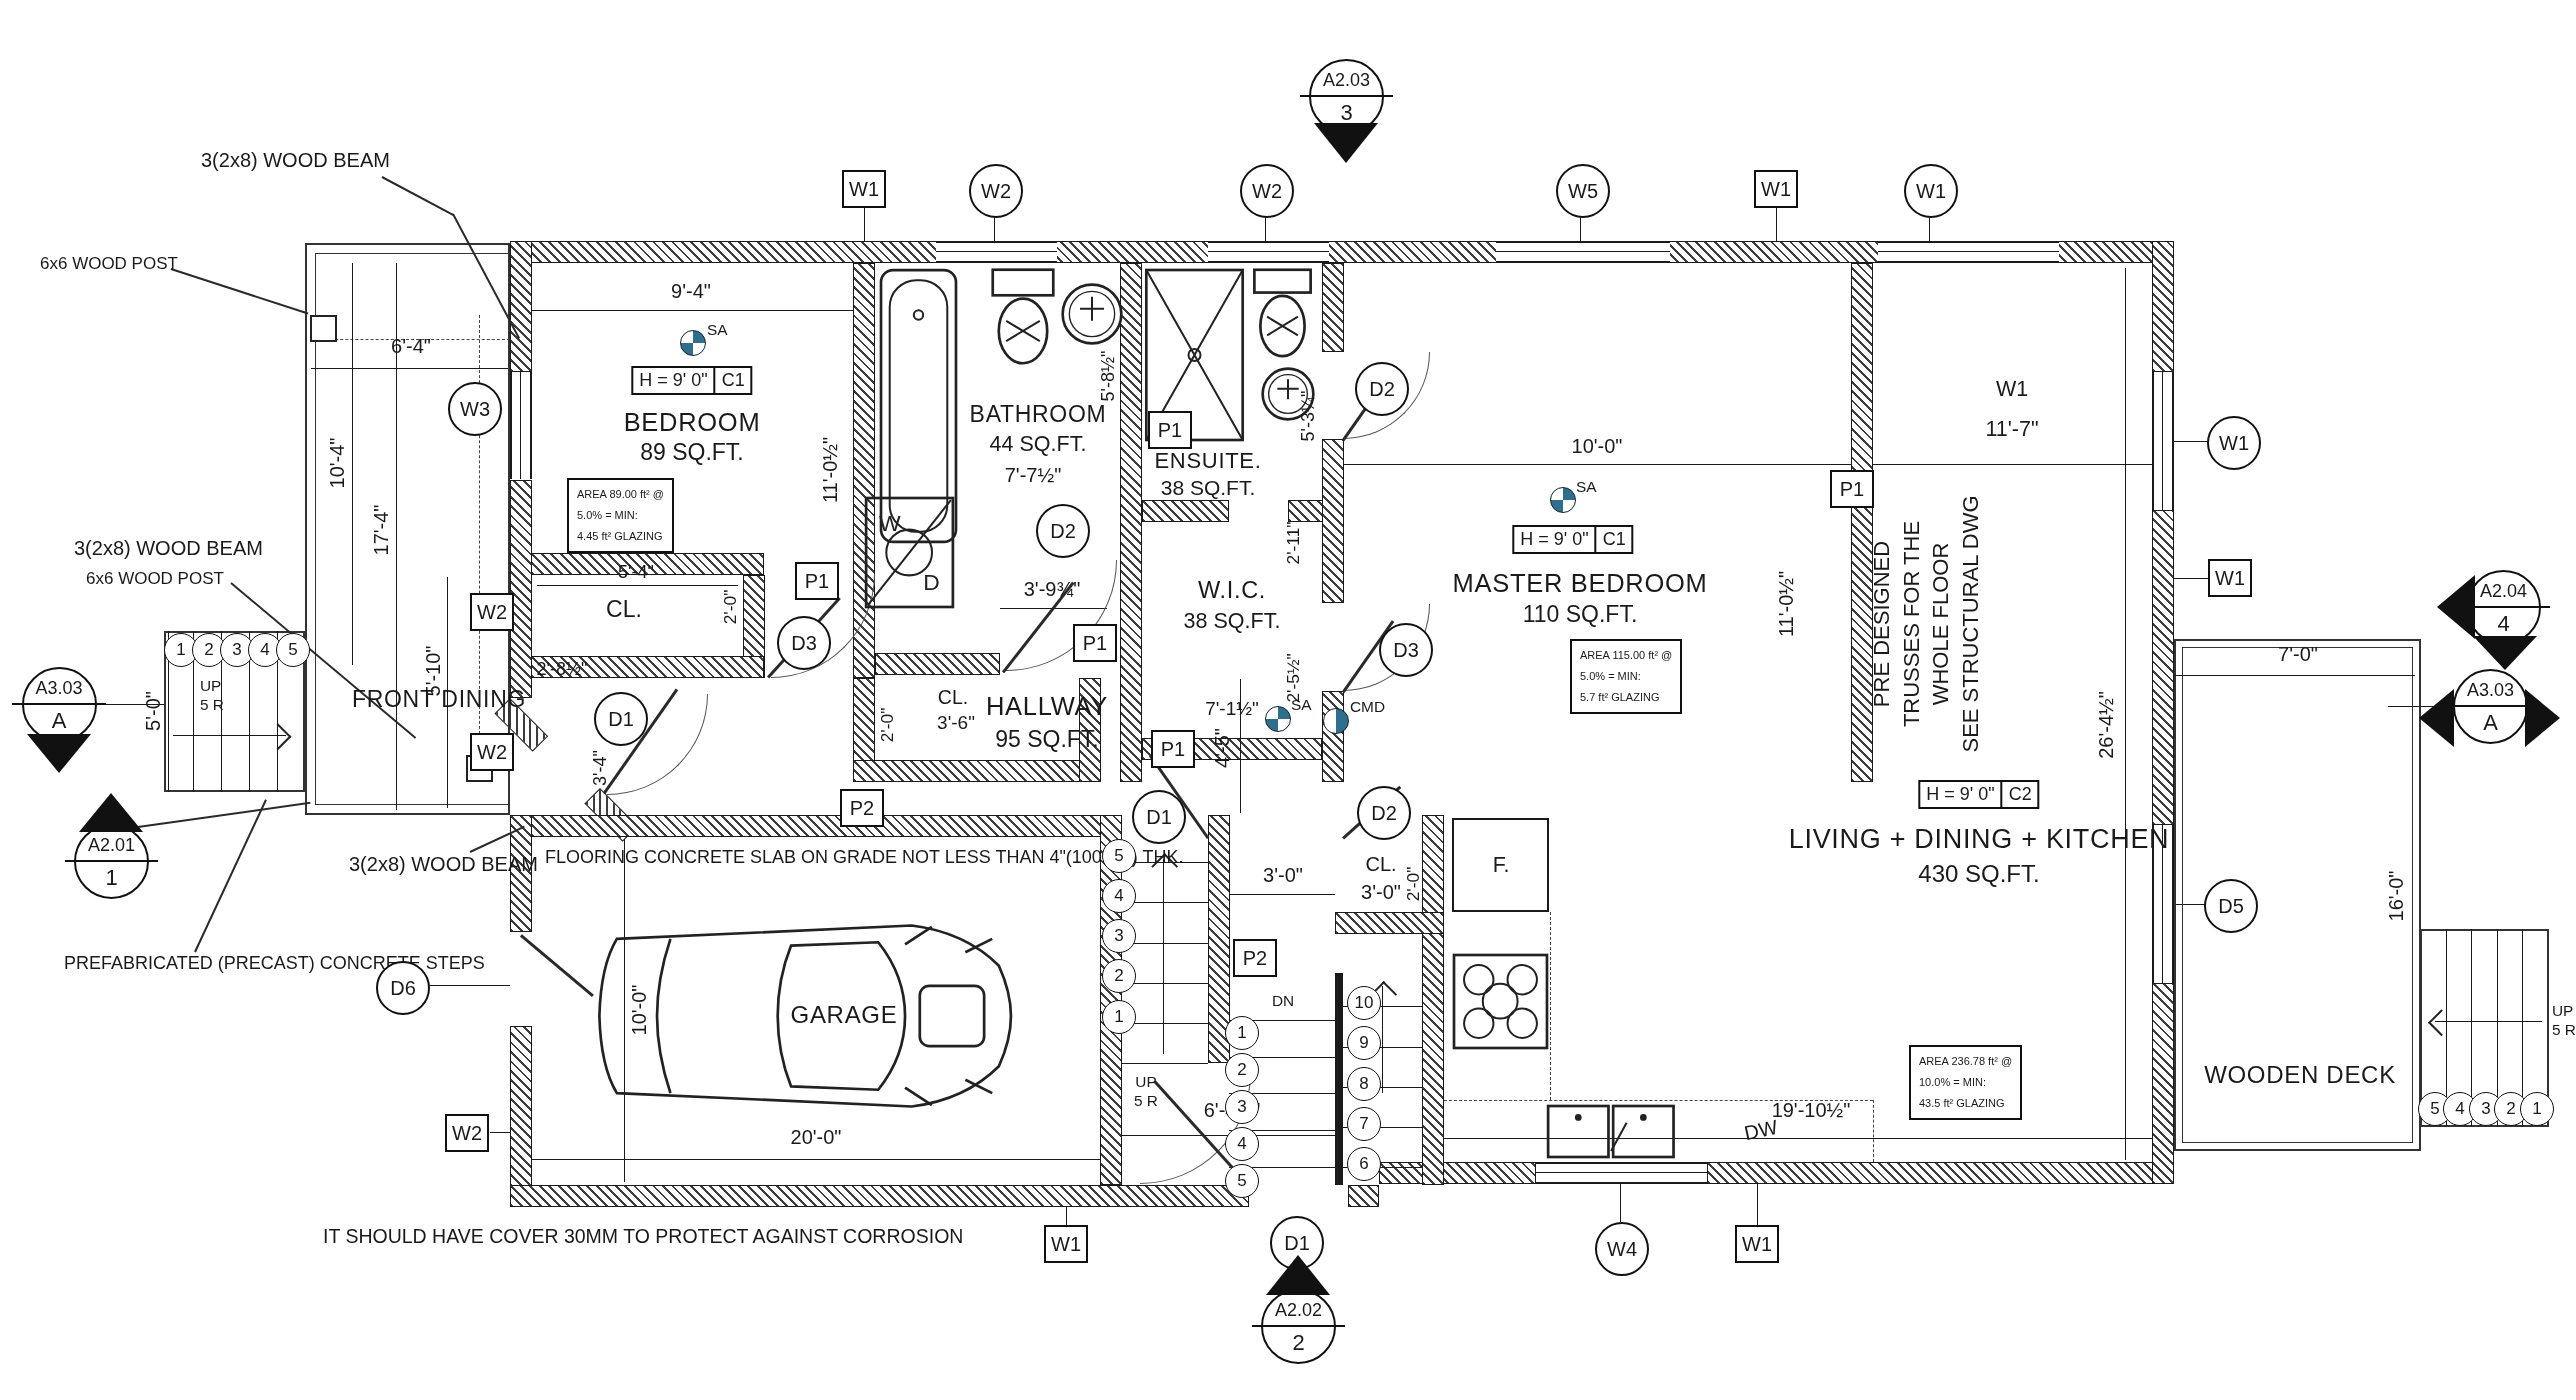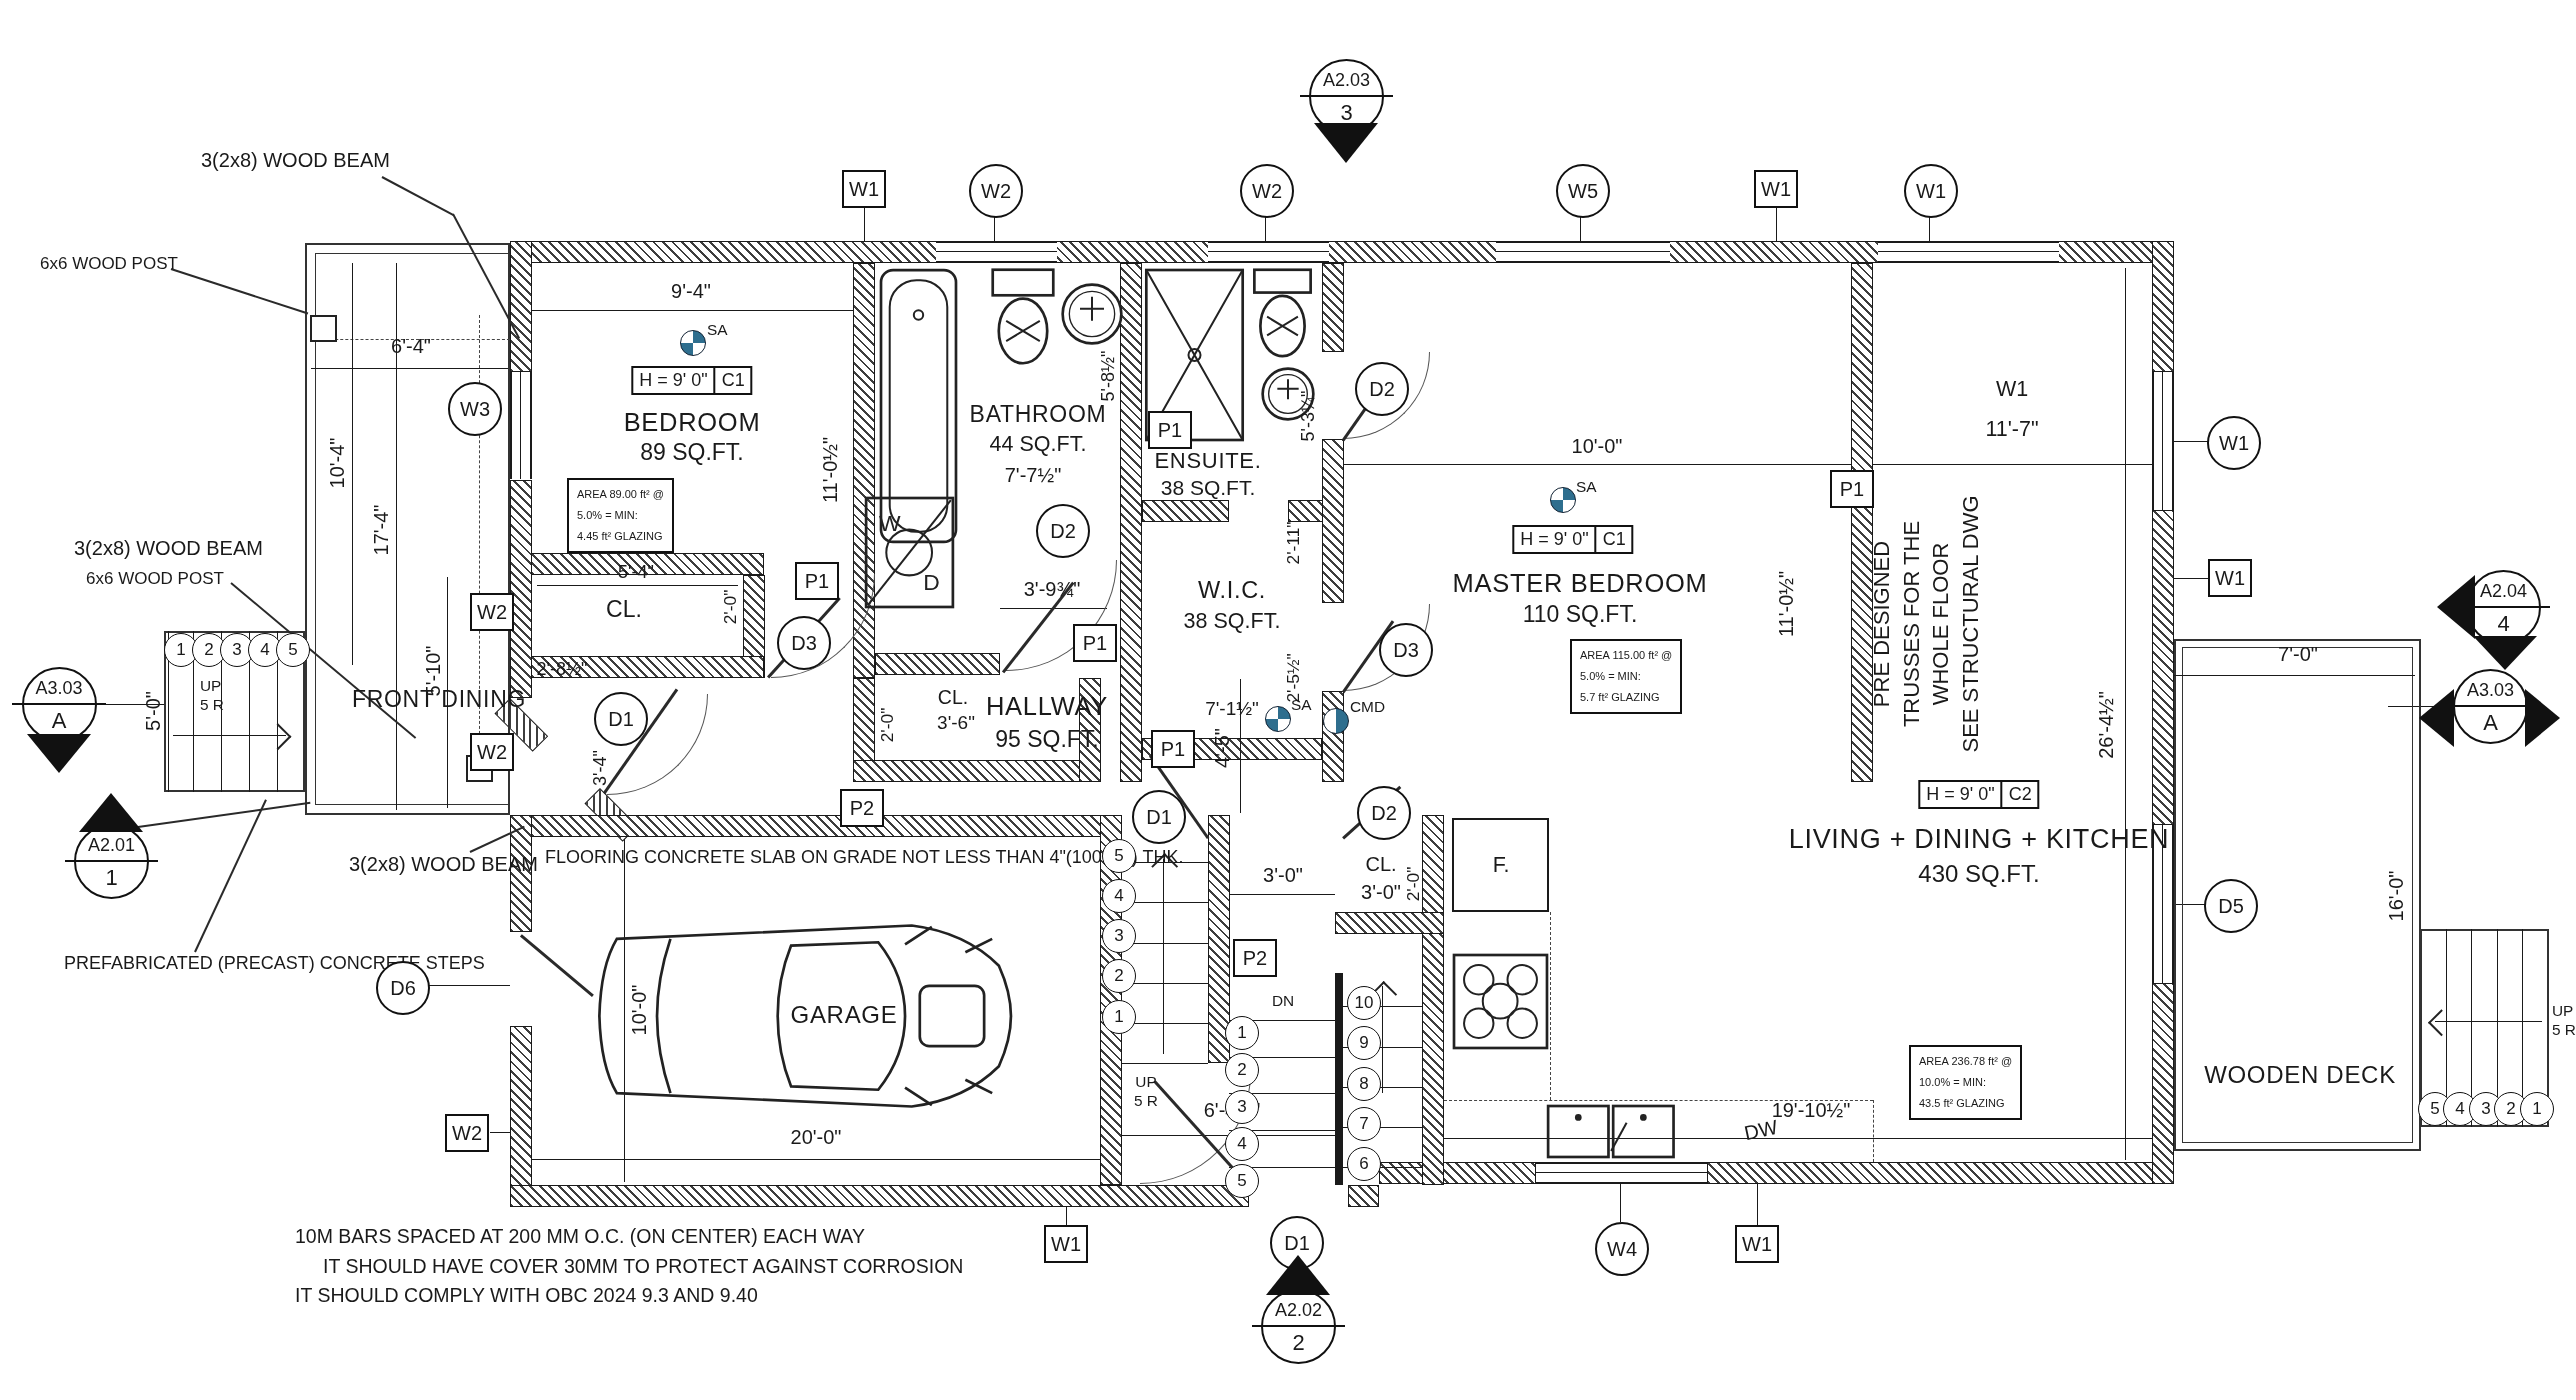--- a/index.html
+++ b/index.html
@@ -651,20 +651,18 @@
 
   <div class="sec" style="left:1261px;top:1289px;">
     <div class="tri" style="left:5.4px;top:-34px;border-left:32px solid transparent;border-right:32px solid transparent;border-bottom:40px solid #111;"></div>
     <div class="cir"></div>
     <div class="code">A2.02</div>
     <div class="mid"></div>
     <div class="num">2</div>
   </div>
 
   <div class="abs" style="left:295px;top:1222px;font-size:19.5px;line-height:29.5px;">
-    <div style="white-space:nowrap;">10M BARS SPACED AT 200 MM O.C. (ON CENTER) EACH WAY</div>
     <div style="white-space:nowrap;margin-left:28px;">IT SHOULD HAVE COVER  30MM TO PROTECT AGAINST CORROSION</div>
-    <div style="white-space:nowrap;">IT SHOULD COMPLY WITH OBC 2024 9.3 AND 9.40</div>
   </div>
 
 
 </div>
 
 
 </body></html>

